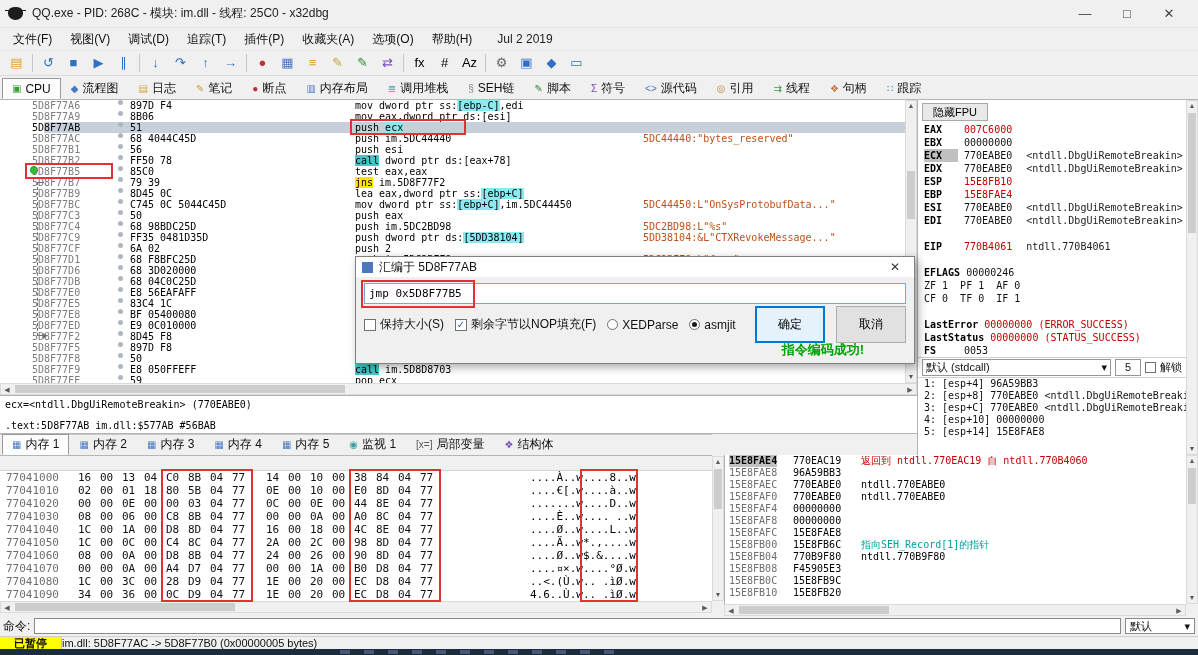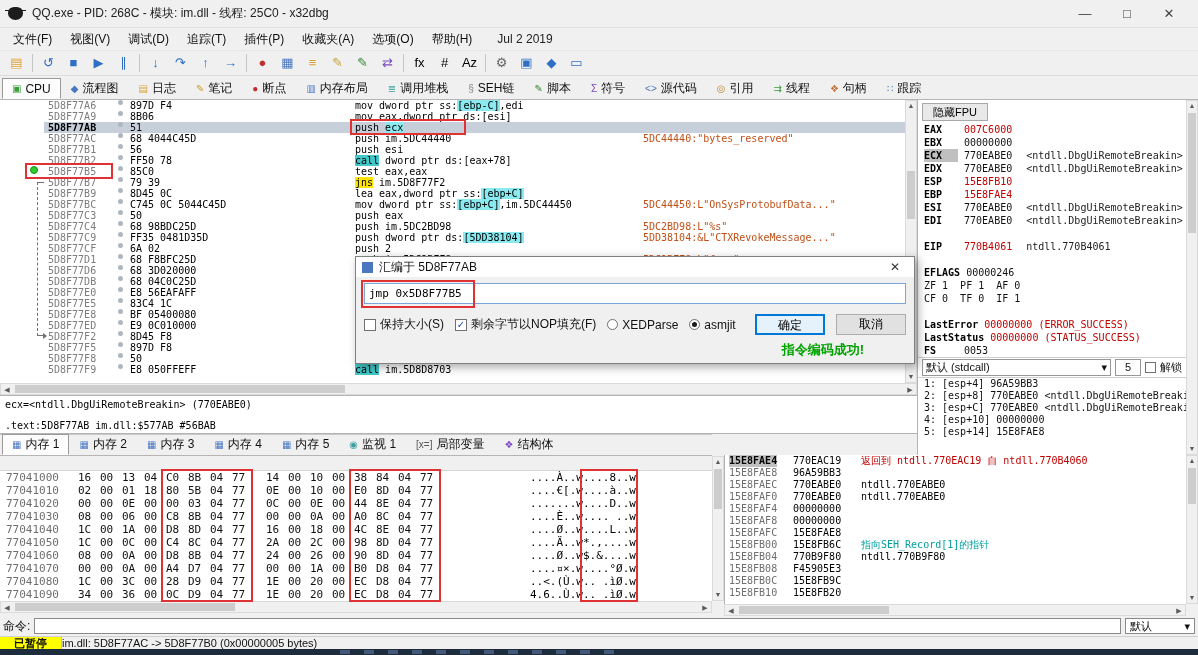--- a/index.html
+++ b/index.html
@@ -31,22 +31,22 @@
     padding-left:2px;border-bottom:1px solid #b5b5b5;background:#f0f0f0;}
   .tab{display:flex;align-items:center;gap:4px;height:21px;padding:0 9px;font-size:12px;border:1px solid transparent;white-space:nowrap;}
   .tab.active{background:#fcfcfc;border:1px solid #9a9a9a;border-bottom-color:#fcfcfc;}
   .ticon{font-size:10px;}
 
   
   .disasm{position:absolute;left:0;top:100px;width:905px;height:283px;background:#ffffff;overflow:hidden;}
   .drow{position:relative;height:11px;line-height:11px;font-family:"DejaVu Sans Mono",monospace;font-size:10px;white-space:pre;}
   .drow.sel{background:linear-gradient(90deg,#ffffff 44px,#c6cfda 44px);}
   .drow>span{position:absolute;top:0;}
-  .d-addr{left:48px;width:70px;color:#7c7c7c;}
-  .drow.sel .d-addr{color:#000;font-weight:bold;}
+  .d-addr{left:32px;width:70px;color:#7c7c7c;}
+  .drow.sel .d-addr{color:#000;font-weight:normal;}
   .d-dot{left:118px;top:3px;width:5px;height:5px;border-radius:50%;background:#aeb6bf;}
   .d-bytes{left:130px;color:#000;}
   .d-dis{left:355px;color:#000;}
   .d-cmt{left:643px;color:#c05018;}
   .d-bp{left:30px;top:1px;width:8px;height:8px;border-radius:50%;background:#2ecc2e;border:1px solid #179417;}
   .tk-c{background:#8be9f0;}
   .tk-y{background:#ffe400;}
   .tk-k{background:#42c8c8;}
   .jline{position:absolute;left:37px;top:82px;height:154px;border-left:1px dashed #6f6f6f;z-index:2;}
   .jline::before{content:"";position:absolute;left:0;top:0;width:6px;height:1px;background:#6f6f6f;}
@@ -121,21 +121,21 @@
   .dtext{flex:1;}
   .dclose{width:26px;text-align:center;color:#333;font-size:12px;}
   .dinput{position:absolute;left:8px;top:26px;width:542px;height:21px;border:1px solid #7aa7d7;background:#fff;
     font-family:"DejaVu Sans Mono",monospace;font-size:11px;padding:0 4px;}
   .drow2{position:absolute;left:8px;top:57px;right:8px;height:21px;display:flex;align-items:center;gap:11px;font-size:12px;white-space:nowrap;}
   .opt{display:flex;align-items:center;}
   .box{width:12px;height:12px;border:1px solid #707070;background:#fff;display:inline-flex;align-items:center;justify-content:center;
     font-size:10px;color:#1a56b0;margin-right:4px;font-weight:bold;}
   .circ{width:11px;height:11px;border:1px solid #707070;border-radius:50%;background:#fff;display:inline-block;margin-right:4px;position:relative;}
   .circ.on::after{content:"";position:absolute;left:2px;top:2px;width:5px;height:5px;border-radius:50%;background:#1b1b1b;}
-  .dbtn{width:70px;height:21px;font-size:12px;background:#e1e1e1;border:1px solid #adadad;}
+  .dbtn{width:70px;height:37px;font-size:12px;background:#e1e1e1;border:1px solid #adadad;}
   .dbtn.primary{background:#e5f1fb;border:2px solid #0078d7;margin-left:auto;}
   .dstatus{position:absolute;right:50px;bottom:4px;font-size:13px;font-weight:bold;color:#00a300;}
 
   
   .rbox{position:absolute;border:2px solid #e03232;z-index:30;pointer-events:none;}
 </style>
 </head>
 <body>
 
 <div class="window">
@@ -274,20 +274,21 @@
       <div class="drow"><span class="d-addr">5D8F77D6</span><span class="d-dot"></span><span class="d-bytes">68 3D020000</span><span class="d-dis"><span class="tk-t">push 23D</span></span></div>
       <div class="drow"><span class="d-addr">5D8F77DB</span><span class="d-dot"></span><span class="d-bytes">68 04C0C25D</span><span class="d-dis"><span class="tk-t">push im.5DC2C004</span></span></div>
       <div class="drow"><span class="d-addr">5D8F77E0</span><span class="d-dot"></span><span class="d-bytes">E8 56EAFAFF</span><span class="d-dis"><span class="tk-k">call</span><span class="tk-t"> im.5D8A623B</span></span></div>
       <div class="drow"><span class="d-addr">5D8F77E5</span><span class="d-dot"></span><span class="d-bytes">83C4 1C</span><span class="d-dis"><span class="tk-t">add esp,1C</span></span></div>
       <div class="drow"><span class="d-addr">5D8F77E8</span><span class="d-dot"></span><span class="d-bytes">BF 05400080</span><span class="d-dis"><span class="tk-t">mov edi,80004005</span></span></div>
       <div class="drow"><span class="d-addr">5D8F77ED</span><span class="d-dot"></span><span class="d-bytes">E9 0C010000</span><span class="d-dis"><span class="tk-t">jmp im.5D8F78FE</span></span></div>
       <div class="drow"><span class="d-addr">5D8F77F2</span><span class="d-dot"></span><span class="d-bytes">8D45 F8</span><span class="d-dis"><span class="tk-t">lea eax,dword ptr ss:[ebp-8]</span></span></div>
       <div class="drow"><span class="d-addr">5D8F77F5</span><span class="d-dot"></span><span class="d-bytes">897D F8</span><span class="d-dis"><span class="tk-t">mov dword ptr ss:[ebp-8],edi</span></span></div>
       <div class="drow"><span class="d-addr">5D8F77F8</span><span class="d-dot"></span><span class="d-bytes">50</span><span class="d-dis"><span class="tk-t">push eax</span></span></div>
       <div class="drow"><span class="d-addr">5D8F77F9</span><span class="d-dot"></span><span class="d-bytes">E8 050FFEFF</span><span class="d-dis"><span class="tk-k">call</span><span class="tk-t"> im.5D8D8703</span></span></div>
+      <div class="drow"><span class="d-addr">5D8F77FE</span><span class="d-dot"></span><span class="d-bytes">59</span><span class="d-dis"><span class="tk-t">pop ecx</span></span></div>
     </div>
 
   <div class="sb" style="left:905px;top:100px;width:12px;height:283px;">
     <span class="ar" style="top:0;">▲</span>
       <span class="ar" style="bottom:0;">▼</span>
     <div class="thumb" style="left:1px;top:70px;width:8px;height:48px;"></div>
   </div>
   <div class="sb" style="left:0;top:383px;width:917px;height:12px;">
     <span class="ar" style="left:2px;top:1px;width:8px;">◀</span>
       <span class="ar" style="right:2px;left:auto;top:1px;width:8px;">▶</span>

